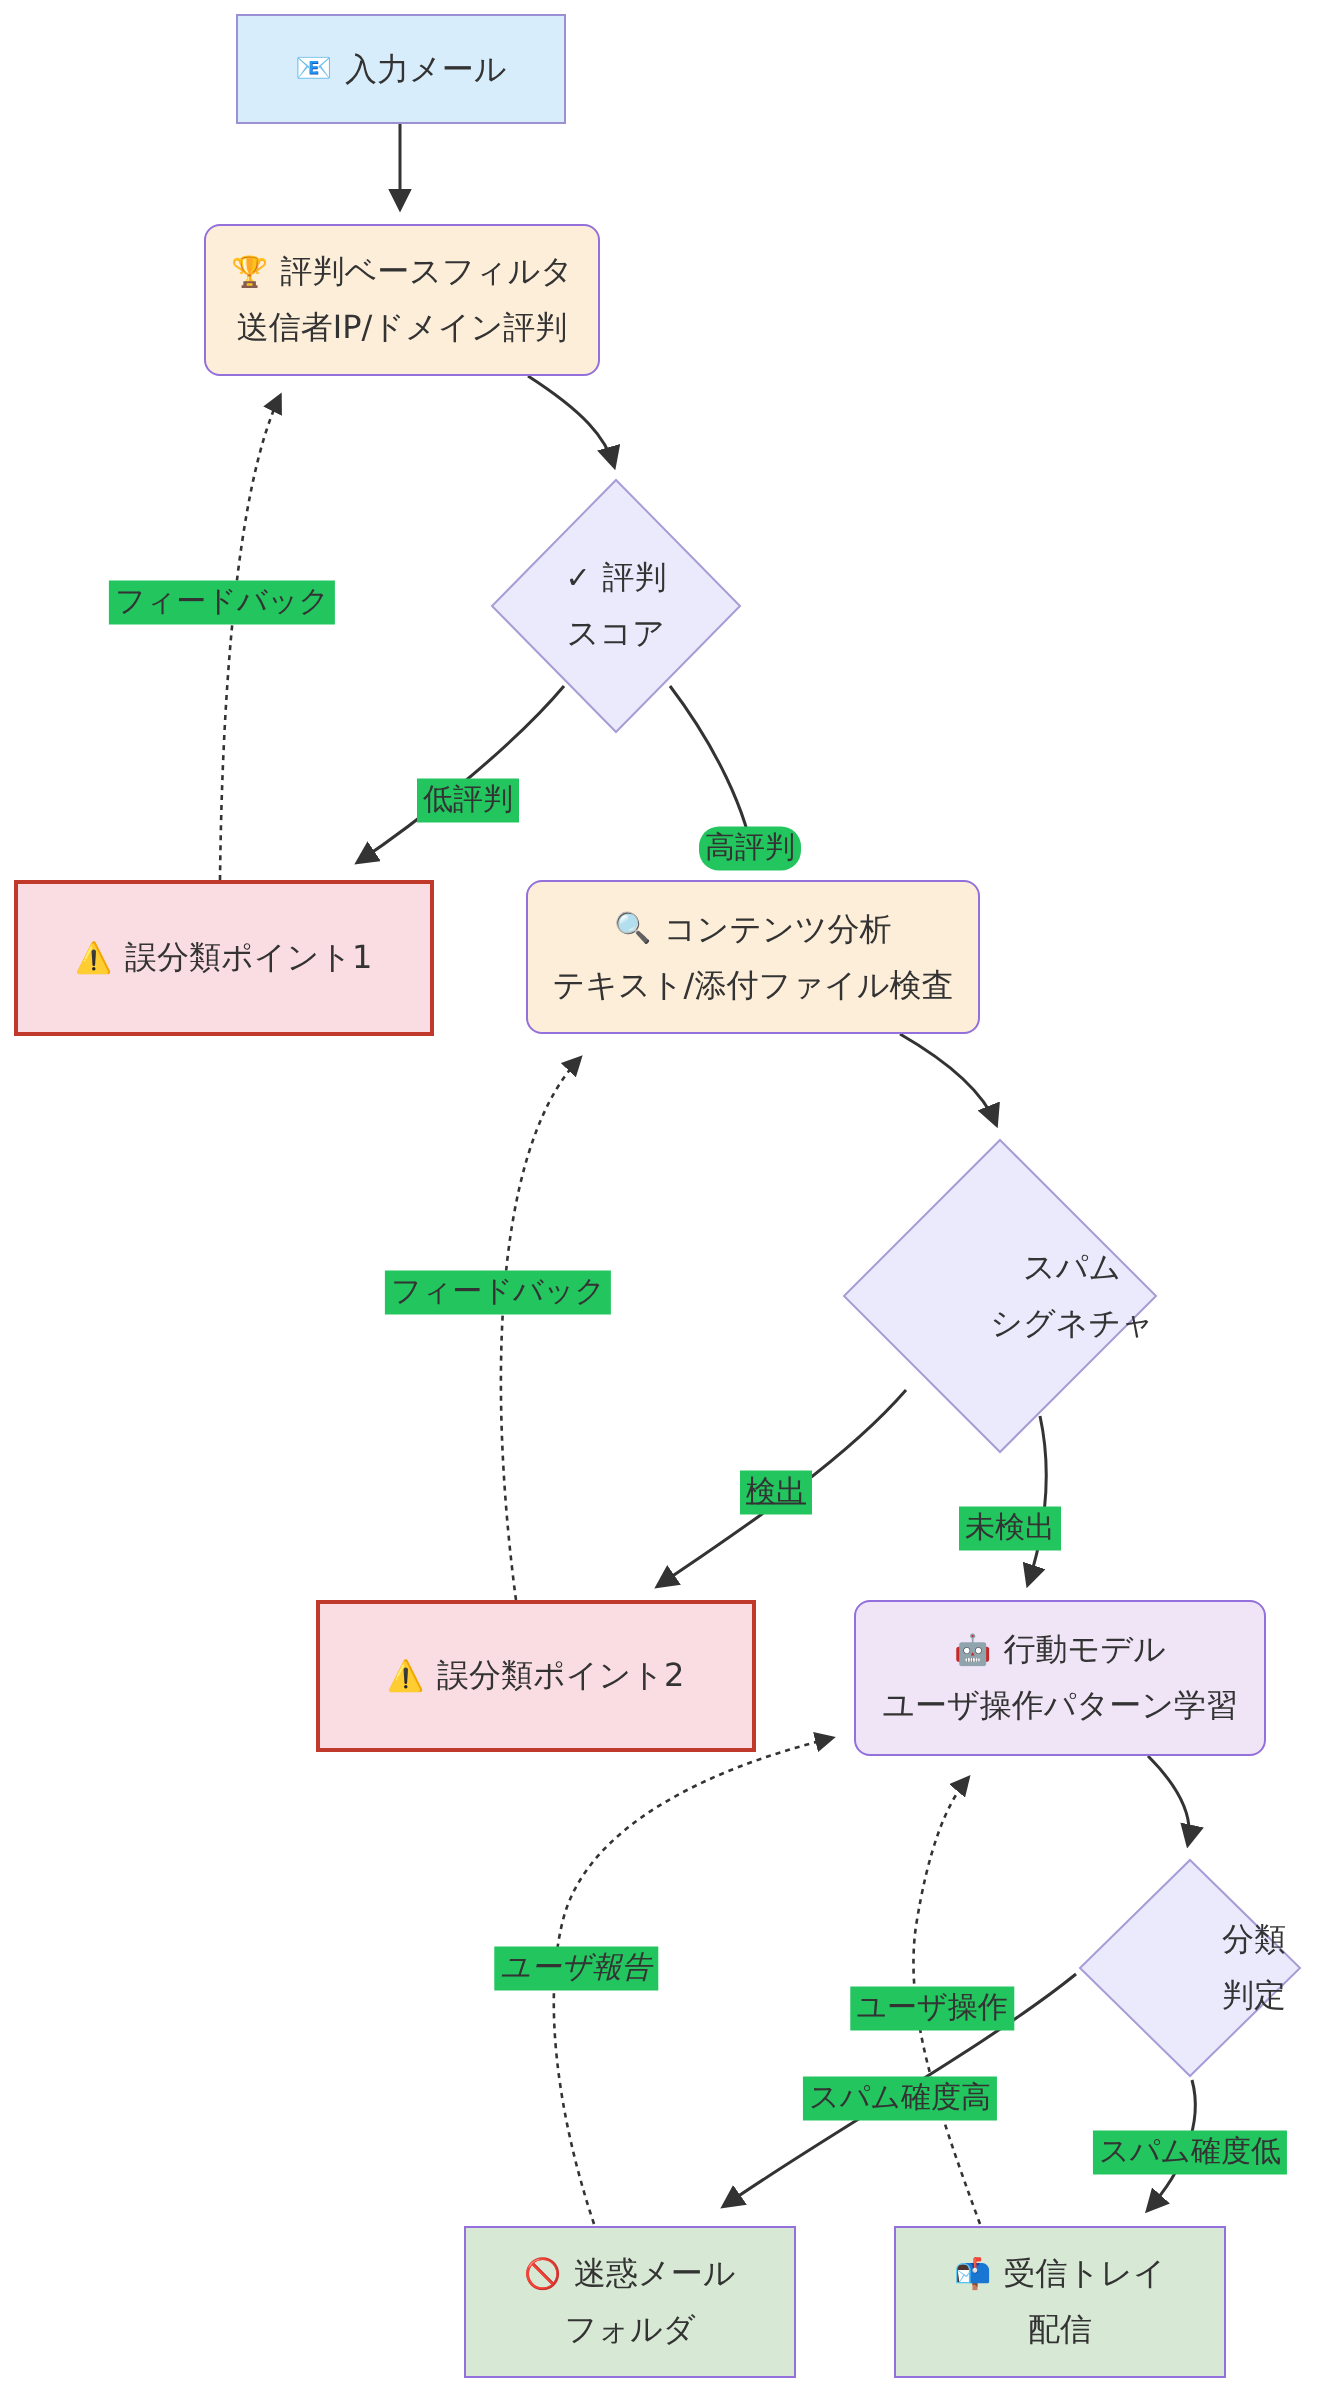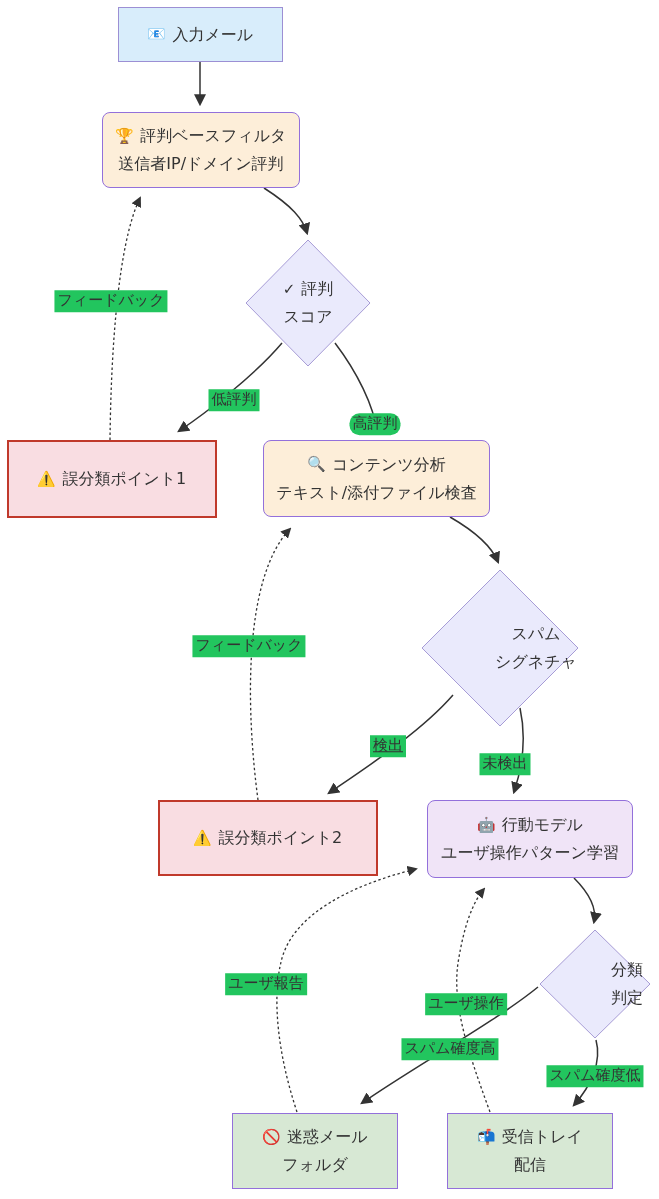--- a/index.html
+++ b/index.html
@@ -143,18 +143,18 @@
     <div class="row">分類</div>
     <div class="row">判定</div>
   </div>
 
   <div class="edge-label" style="left:111px;top:301px;">フィードバック</div>
   <div class="edge-label" style="left:234px;top:400px;">低評判</div>
   <div class="edge-label" style="left:375px;top:424px;border-radius:10px;">高評判</div>
   <div class="edge-label" style="left:249px;top:646px;">フィードバック</div>
   <div class="edge-label" style="left:388px;top:746px;text-decoration:underline;">検出</div>
   <div class="edge-label" style="left:505px;top:764px;">未検出</div>
-  <div class="edge-label" style="left:266px;top:984px;">ユーザ報告</div>
+  <div class="edge-label" style="left:288px;top:984px;font-style:italic;">ユーザ報告</div>
   <div class="edge-label" style="left:466px;top:984px;margin-top:20px;">ユーザ操作</div>
   <div class="edge-label" style="left:450px;top:1049px;">スパム確度高</div>
   <div class="edge-label" style="left:595px;top:1076px;">スパム確度低</div>
 
 </div>
 
 </body></html>

